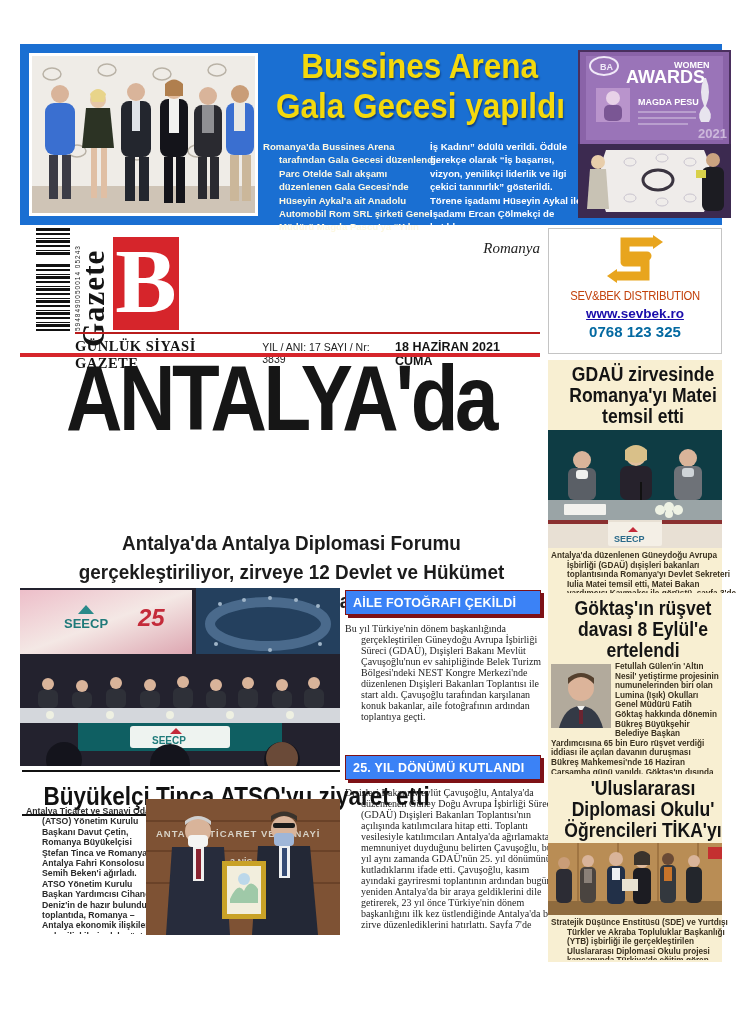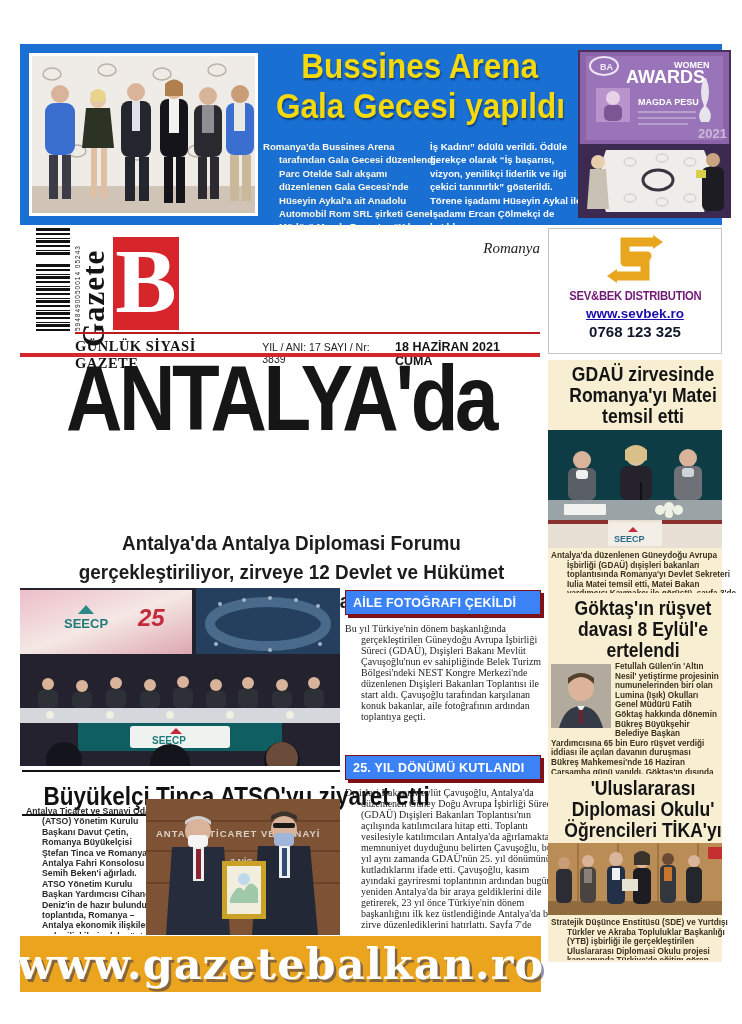--- a/index.html
+++ b/index.html
@@ -35,23 +35,23 @@
   .romanya{left:420px;top:240px;width:120px;text-align:right;font-family:"Liberation Serif",serif;
      font-style:italic;font-size:15px;color:#222;}
   .dateline{left:75px;top:332px;width:465px;border-top:2px solid #b91c1c;padding-top:4px;
      display:flex;justify-content:space-between;align-items:baseline;}
   .tagline{font-family:"Liberation Serif",serif;font-weight:bold;font-size:14.5px;color:#141414;letter-spacing:.5px;}
   .issue{font-size:10.5px;color:#222;}
   .mh-date{font-weight:800;font-size:12.5px;color:#141414;}
   .rule-thick{left:20px;top:353px;width:520px;height:4px;background:#d6252b;}
   .sevbek{left:548px;top:228px;width:174px;height:126px;background:#fff;border:1px solid #c4c4c4;
      box-sizing:border-box;text-align:center;padding-top:4px;}
-  .sevbek-name{color:#701a75;font-weight:700;font-size:12.5px;letter-spacing:-.3px;}
+  .sevbek-name{color:#c2410c;font-weight:400;font-size:12.5px;letter-spacing:-.3px;}
   .sevbek-url{color:#1a0dab;font-weight:800;font-size:13.5px;text-decoration:underline;margin-top:3px;}
-  .sevbek-phone{color:#0f172a;font-weight:800;font-size:15px;margin-top:2px;}
+  .sevbek-phone{color:#0369a1;font-weight:800;font-size:15px;margin-top:2px;}
 
   
   .lead1{left:10px;top:352px;width:540px;text-align:center;font-weight:800;color:#161616;
      font-size:93px;line-height:92px;letter-spacing:-4px;}
   .lead2{left:10px;top:440px;width:540px;text-align:center;font-weight:800;
      font-size:93px;line-height:92px;letter-spacing:-4px;color:#161616;}
   .lead2 .red{color:#d6252b;}
   .subhead{left:14px;top:528px;width:532px;text-align:center;font-weight:bold;color:#1c1c1c;
      font-size:21px;line-height:29px;}
 
@@ -467,17 +467,14 @@
         <g>
             <circle cx="146" cy="18" r="6" fill="#d9b49a"></circle>
             <rect x="138" y="24" width="16" height="36" rx="5" fill="#23262c"></rect>
           </g>
         <rect x="74" y="36" width="16" height="12" fill="#e8e2d2"></rect>
       </g>
     </svg>
   </div>
   <div class="abs rc-cap hang" style="top:918px;height:42px;">Stratejik Düşünce Enstitüsü (SDE) ve Yurtdışı Türkler ve Akraba Topluluklar Başkanlığı (YTB) işbirliği ile gerçekleştirilen Uluslararası Diplomasi Okulu projesi kapsamında Türkiye'de eğitim gören uluslararası öğrenciler, kurum gezisi kapsamında Türk İşbirliği ve Koordinasyon Ajansı Başkanlığı'nı (TİKA) ziyaret etti. Sayfa 7'de</div>
 
-  <div class="abs footer-banner">
-    <span class="footer-url">www.gazetebalkan.ro</span>
-  </div>
 
 </div>
 
 </body></html>

